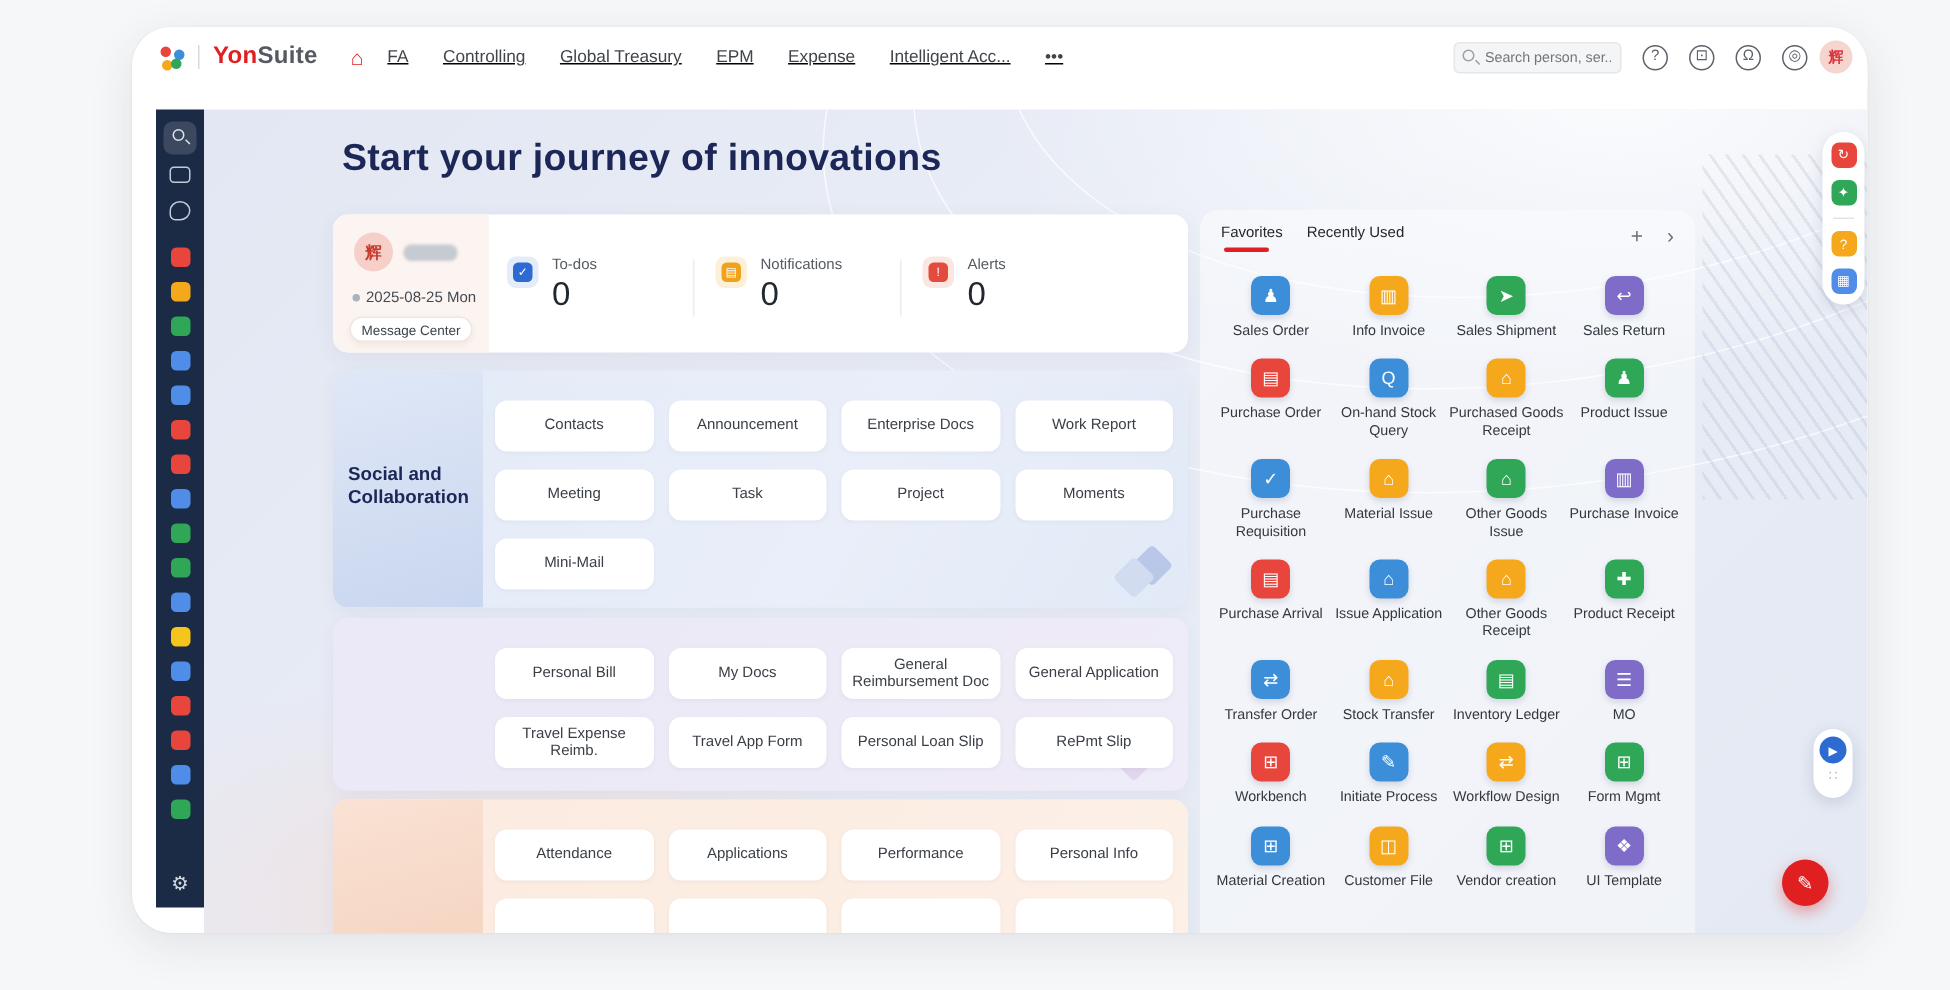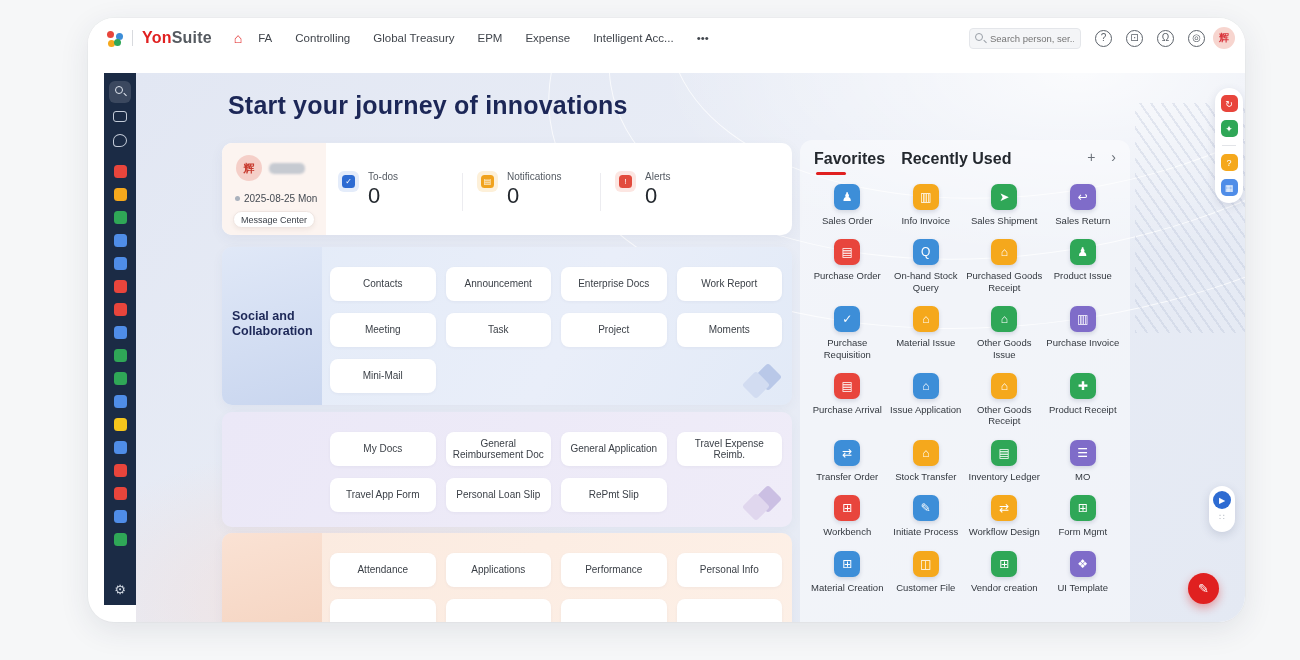--- a/index.html
+++ b/index.html
@@ -15,21 +15,21 @@
   .logo-dots { width:17px; height:17px; position:relative; flex:0 0 auto; }
   .logo-dots i { position:absolute; width:7px; height:7px; border-radius:50%; }
   .logo-dots i:nth-child(1){ left:1px; top:1px; background:#e8453c; }
   .logo-dots i:nth-child(2){ right:0; top:3px; background:#3d8ed8; }
   .logo-dots i:nth-child(3){ left:2px; bottom:0; background:#f5a81c; }
   .logo-dots i:nth-child(4){ right:2px; bottom:1px; background:#2fa757; }
   .hdr-div { width:1px; height:16px; background:#d8dade; margin:0 9px; }
   .brand { font-size:16px; font-weight:bold; letter-spacing:.2px; }
   .brand .p1 { color:#e02020; } .brand .p2 { color:#555a60; }
   .home-ic { color:#e02020; font-size:14px; margin:0 4px 0 22px; }
-  .nav { display:flex; align-items:flex-start; gap:23px; margin-left:12px; }
+  .nav { display:flex; align-items:flex-start; gap:23px; margin-left:12px;text-decoration:underline; }
   .nav-item { font-size:11.5px; color:#40454c; cursor:pointer; white-space:nowrap; }
   .hdr-sp { flex:1; }
   .srch { width:112px; height:21px; background:#f4f5f7; border:1px solid #e4e6ea; border-radius:4px;
      font-size:9.5px; color:#666; padding:0 6px 0 20px; outline:none; }
   .srch-wrap { position:relative; }
   .srch-mag { position:absolute; left:6px; top:5px; width:8px; height:8px; border:1.3px solid #9aa0a8; border-radius:50%; }
   .srch-mag::after { content:""; position:absolute; left:7px; top:7px; width:4px; height:1.3px; background:#9aa0a8; transform:rotate(45deg); }
   .hdr-icons { display:flex; align-items:center; gap:14px; margin:0 8px 0 14px; }
   .hdr-ico { width:17px; height:17px; border:1.2px solid #5c626a; border-radius:50%; color:#5c626a;
      font-size:10px; display:flex; align-items:center; justify-content:center; line-height:1; }
@@ -109,21 +109,21 @@
   .sec-hc { top:460px; height:150px; background:linear-gradient(120deg,#fbeadf 0%, #fdf0e7 100%); }
   .sec-hc .sec-pane { background:linear-gradient(165deg,#fae2d4 0%, #f3cfba 100%); }
   .cube { position:absolute; width:20px; height:20px; transform:rotate(45deg); border-radius:3px; }
   .cb1 { right:14px; bottom:18px; background:#b9c8e8; } .cb2 { right:26px; bottom:10px; background:#d2dcf1; }
   .cbf1 { right:14px; bottom:18px; background:#cbbfe3; } .cbf2 { right:26px; bottom:10px; background:#e0d7ee; }
 
   
   .fav { position:absolute; left:664px; top:67px; width:330px; bottom:0; background:rgba(255,255,255,.45);
      border-radius:12px 12px 0 0; }
   .fav-tabs { position:absolute; left:14px; top:10px; display:flex; gap:16px; }
-  .fav-tab { font-size:16px; font-weight:bold; color:#23282e; cursor:pointer; position:relative; padding-bottom:7px; }
+  .fav-tab { font-size:10px; font-weight:normal; color:#23282e; cursor:pointer; position:relative; padding-bottom:7px; }
   .fav-tab.active::after { content:""; position:absolute; left:2px; bottom:0; width:30px; height:3px; border-radius:2px; background:#e02020; }
   .fav-ctl { position:absolute; right:14px; top:10px; display:flex; gap:16px; color:#6a7078; font-size:14px; }
   .fav-ctl span { cursor:pointer; line-height:1; }
   .fav-grid { position:absolute; left:8px; right:8px; top:44px; display:grid; grid-template-columns:repeat(4,1fr);
      row-gap:13px; justify-items:center; align-content:start; }
   .app { width:77px; display:flex; flex-direction:column; align-items:center; cursor:pointer; }
   .app-ic { width:26px; height:26px; border-radius:7px; color:#fff; font-size:12px; display:flex; align-items:center; justify-content:center;
      box-shadow:0 2px 4px rgba(60,70,110,.18); }
   .app-lbl { margin-top:5px; font-size:9.5px; color:#33383f; text-align:center; line-height:1.2; }
 
@@ -274,20 +274,21 @@
           <div class="sec-btn">Task</div>
           <div class="sec-btn">Project</div>
           <div class="sec-btn">Moments</div>
           <div class="sec-btn">Mini-Mail</div>
         </div>
     </div>
     <div class="sec sec-fin">
       <span class="cube cbf1"></span>
       <span class="cube cbf2"></span>
       <div class="sec-grid">
+          <div class="sec-btn">Personal Bill</div>
           <div class="sec-btn">My Docs</div>
           <div class="sec-btn">General Reimbursement Doc</div>
           <div class="sec-btn">General Application</div>
           <div class="sec-btn">Travel Expense Reimb.</div>
           <div class="sec-btn">Travel App Form</div>
           <div class="sec-btn">Personal Loan Slip</div>
           <div class="sec-btn">RePmt Slip</div>
         </div>
     </div>
     <div class="sec sec-hc">

